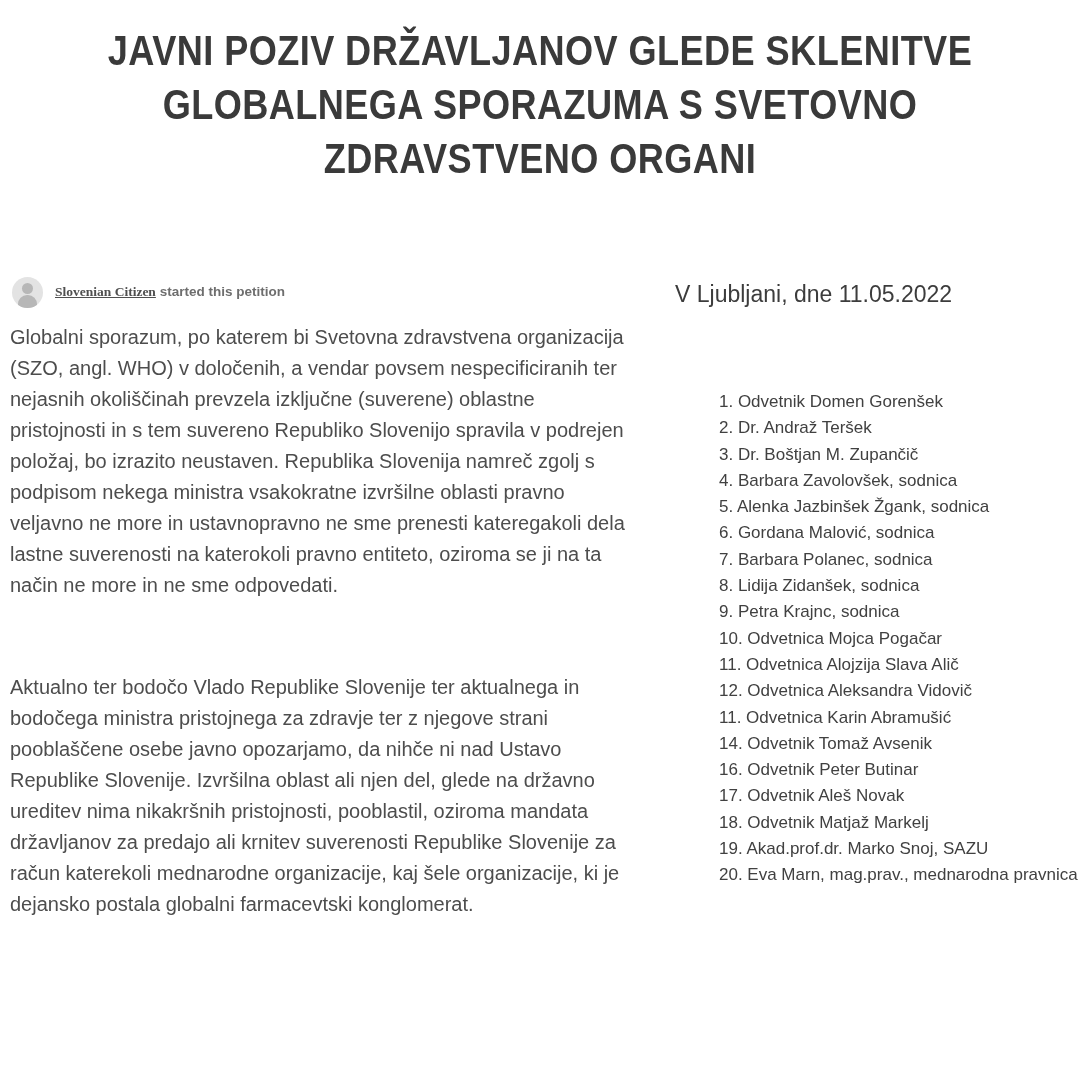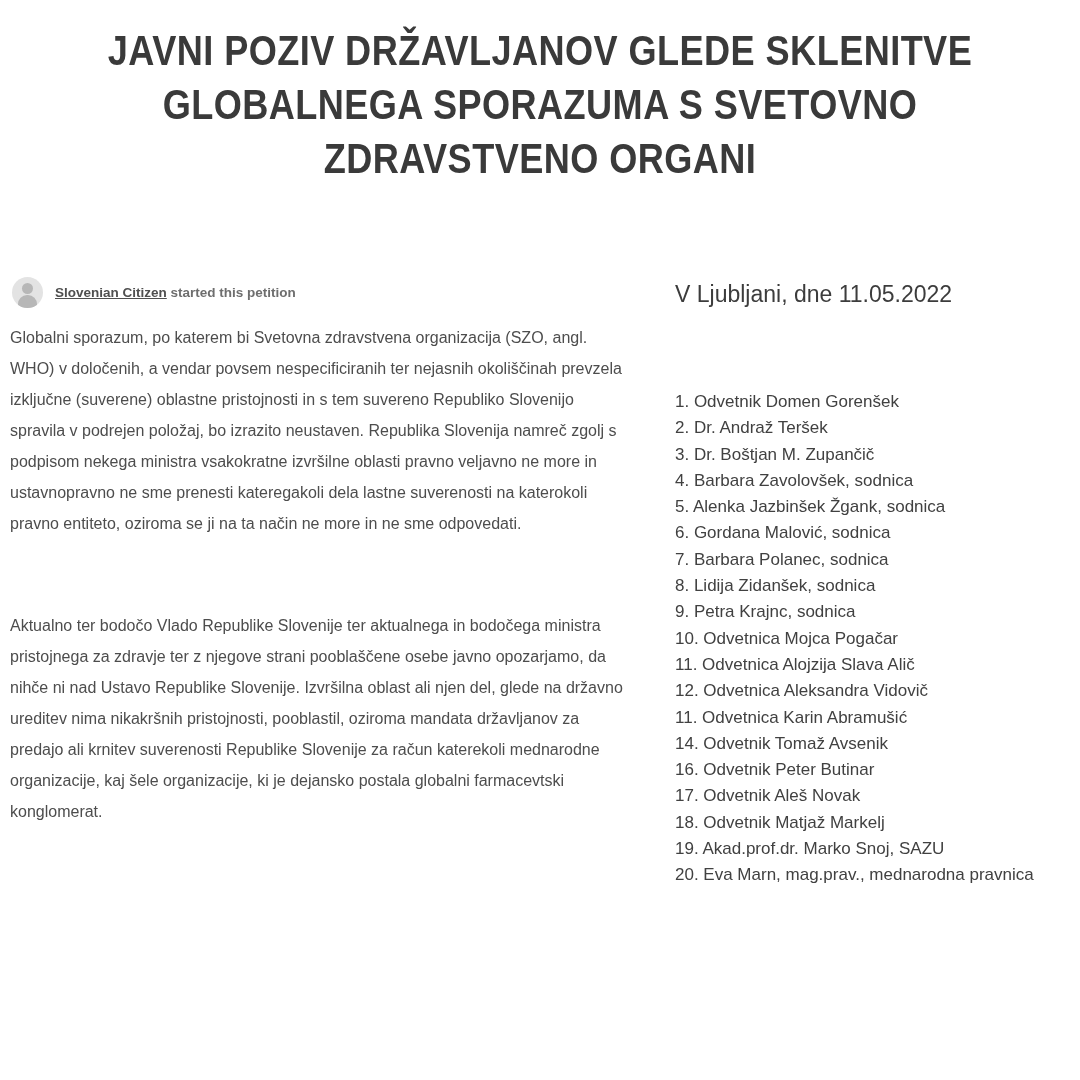--- a/index.html
+++ b/index.html
@@ -49,42 +49,43 @@
   .avatar .torso {
     position: absolute; left: 50%; top: 18px;
     width: 19px; height: 14px; margin-left: -9.5px;
     border-radius: 9px 9px 0 0; background: #b7b7b7;
   }
   .byline-text { margin-left: 12px; font-size: 13.5px; font-weight: 700; color: #6e6e6e; }
   .byline-author {
     color: #4f4f4f;
     text-decoration: underline;
     cursor: pointer;
+    font-family: Liberation Serif, serif;
   }
 
   
   .body-col {
     position: absolute;
     left: 10px; top: 322px;
     width: 616px;
-    font-size: 16px;
+    font-size: 20px;
     line-height: 31px;
     color: #4d4d4d;
   }
   .body-col p + p { margin-top: 71px; }
 
   
   .right-col {
     position: absolute;
     left: 675px; top: 281px;
     width: 400px;
     color: #3f3f3f;
   }
   .dateline { font-size: 23px; color: #3c3c3c; }
-  .signers { margin-top: 81px; }
+  .signers { margin-top: 81px; margin-left: 44px; }
   .signer {
     font-size: 17px;
     line-height: 26.3px;
     color: #414141;
     white-space: nowrap;
   }
 </style>
 </head>
 <body>
 

